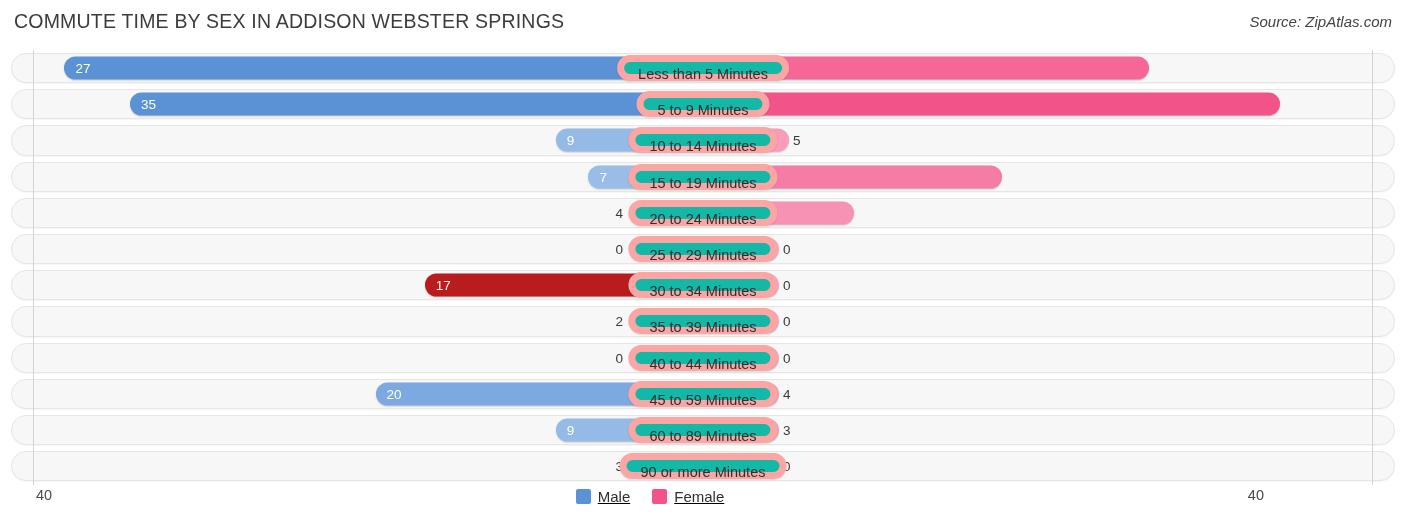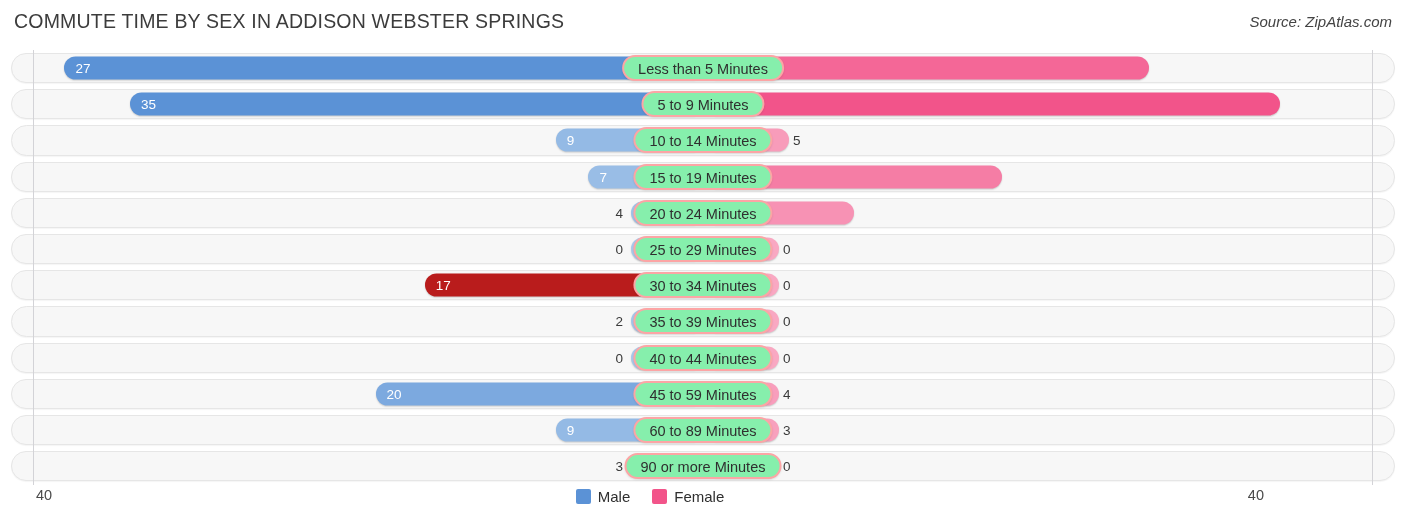--- a/index.html
+++ b/index.html
@@ -109,22 +109,22 @@
   }
   .out-label.male   { text-align: right; }
   .out-label.female { text-align: left; }
 
   
   .pill {
     position: absolute;
     left: 50%;
     top: 50%;
     transform: translate(-50%, -50%);
-    background: #86efac;
-    border: 2px solid #fca5a5;
+    background: #14b8a6;
+    border: 7px solid #fca5a5;
     border-radius: 14px;
     height: 26px;
     line-height: 24px;
     padding: 0 14px;
     font-size: 14.5px;
     color: #2f2f2f;
     white-space: nowrap;
     z-index: 4;
     box-shadow: 0 1px 2px rgba(0,0,0,0.10);
   }
@@ -146,20 +146,21 @@
   .tick.right { right: 36px; }
 
   .legend {
     position: absolute;
     left: 0; right: 0;
     top: 3px;
     display: flex;
     justify-content: center;
     align-items: center;
     gap: 22px;
+    text-decoration: underline;
   }
   .legend-item {
     display: flex;
     align-items: center;
     gap: 7px;
   }
   .swatch {
     width: 15px; height: 15px;
     border-radius: 2px;
     display: inline-block;

